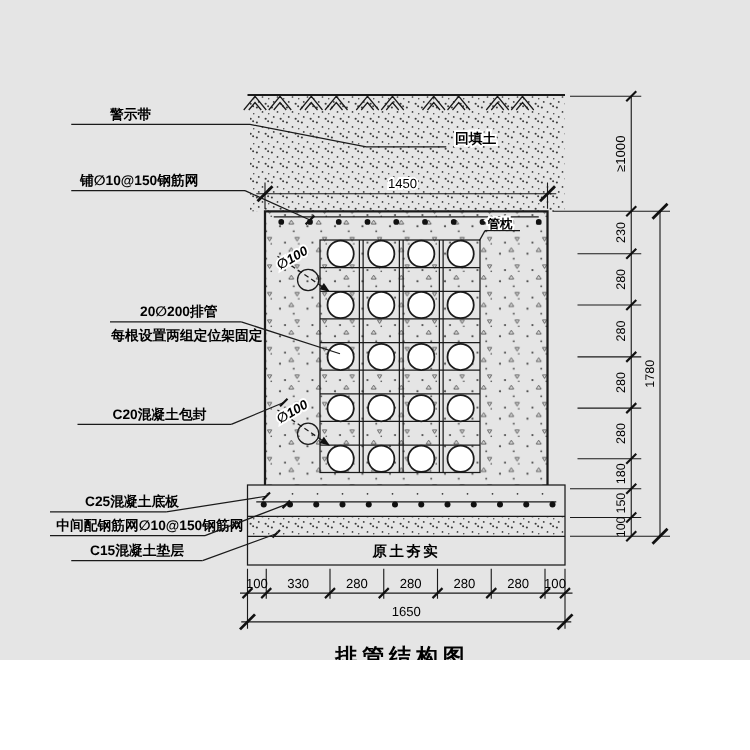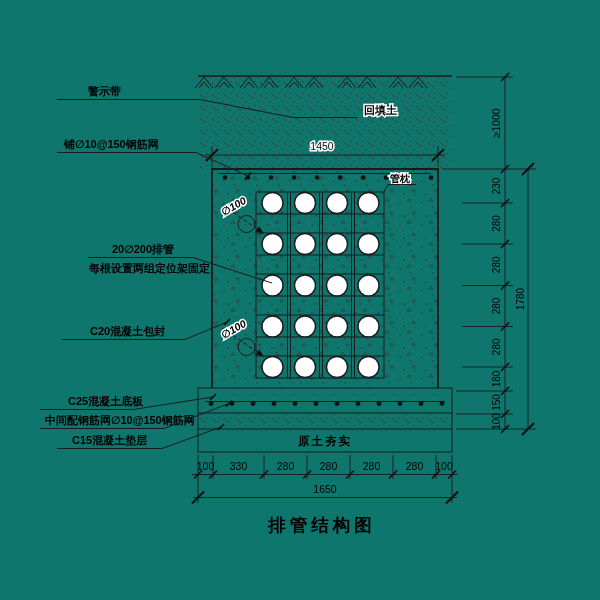--- a/index.html
+++ b/index.html
@@ -1,16 +1,16 @@
 <!DOCTYPE html>
 <html><head>
 <meta charset="utf-8">
 <style>
   html,body{margin:0;padding:0;background:#fff;}
-  #stage{position:relative;width:600px;height:600px;background:#0f766e;overflow:hidden;}
+  #stage{position:relative;width:600px;height:528px;background:#e5e5e5;overflow:hidden;}
   svg text{font-family:"Liberation Sans","DejaVu Sans",sans-serif;fill:#000;}
   .ln{stroke:#1a1a1a;stroke-width:1;fill:none}
   .b15{stroke-width:1.6} .b18{stroke-width:1.8}
   .thin{stroke-width:0.9}
   .tick{stroke:#111;stroke-width:1.7;fill:none}
   .tickL{stroke:#111;stroke-width:2.2;fill:none}
   .dot{fill:#111;stroke:none}
   .cjk{font-size:11px;font-weight:600}
   .dim{font-size:10.5px}
   .small{font-size:10px}

